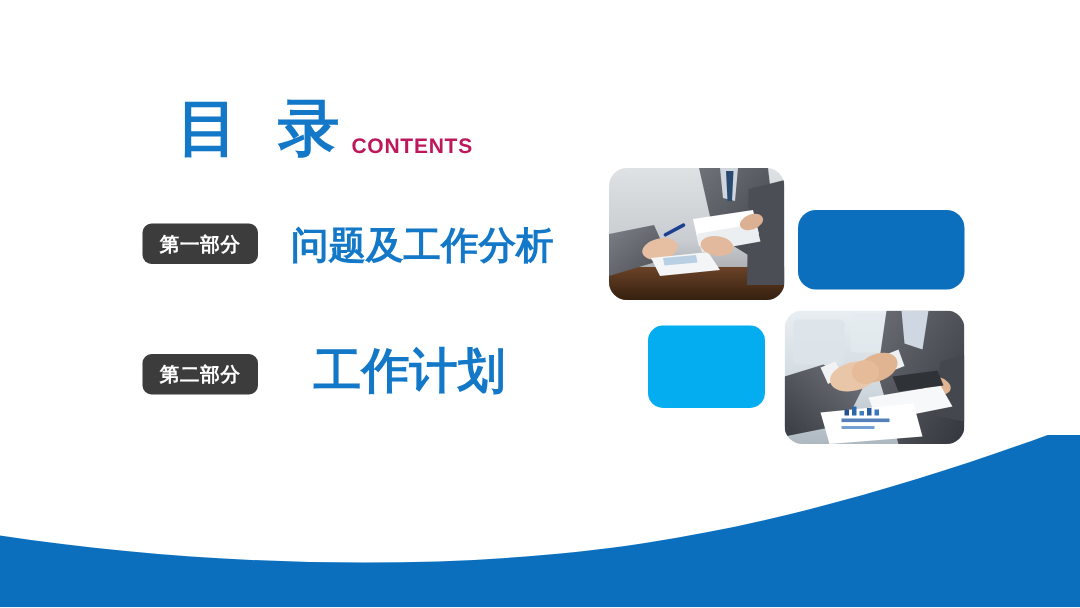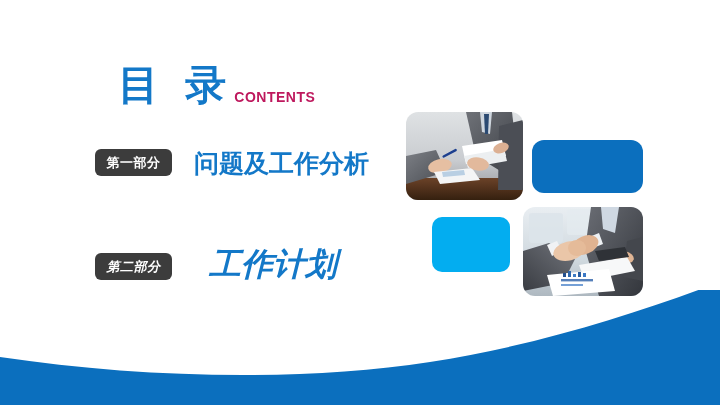--- a/index.html
+++ b/index.html
@@ -48,21 +48,21 @@
   }
 
   
   .toc-row {
     position: absolute;
     left: 95px;
     display: flex;
     align-items: flex-end;
   }
   #toc-row-0 { top: 149px; }
-  #toc-row-1 { top: 248px; font-style: italic; }
+  #toc-row-1 { top: 231px; }
 
   .toc-badge {
     background: #3c3c3c;
     color: #ffffff;
     border-radius: 6px;
     font-size: 13px;
     font-weight: bold;
     letter-spacing: 0.5px;
     width: 77px;
     height: 27px;

